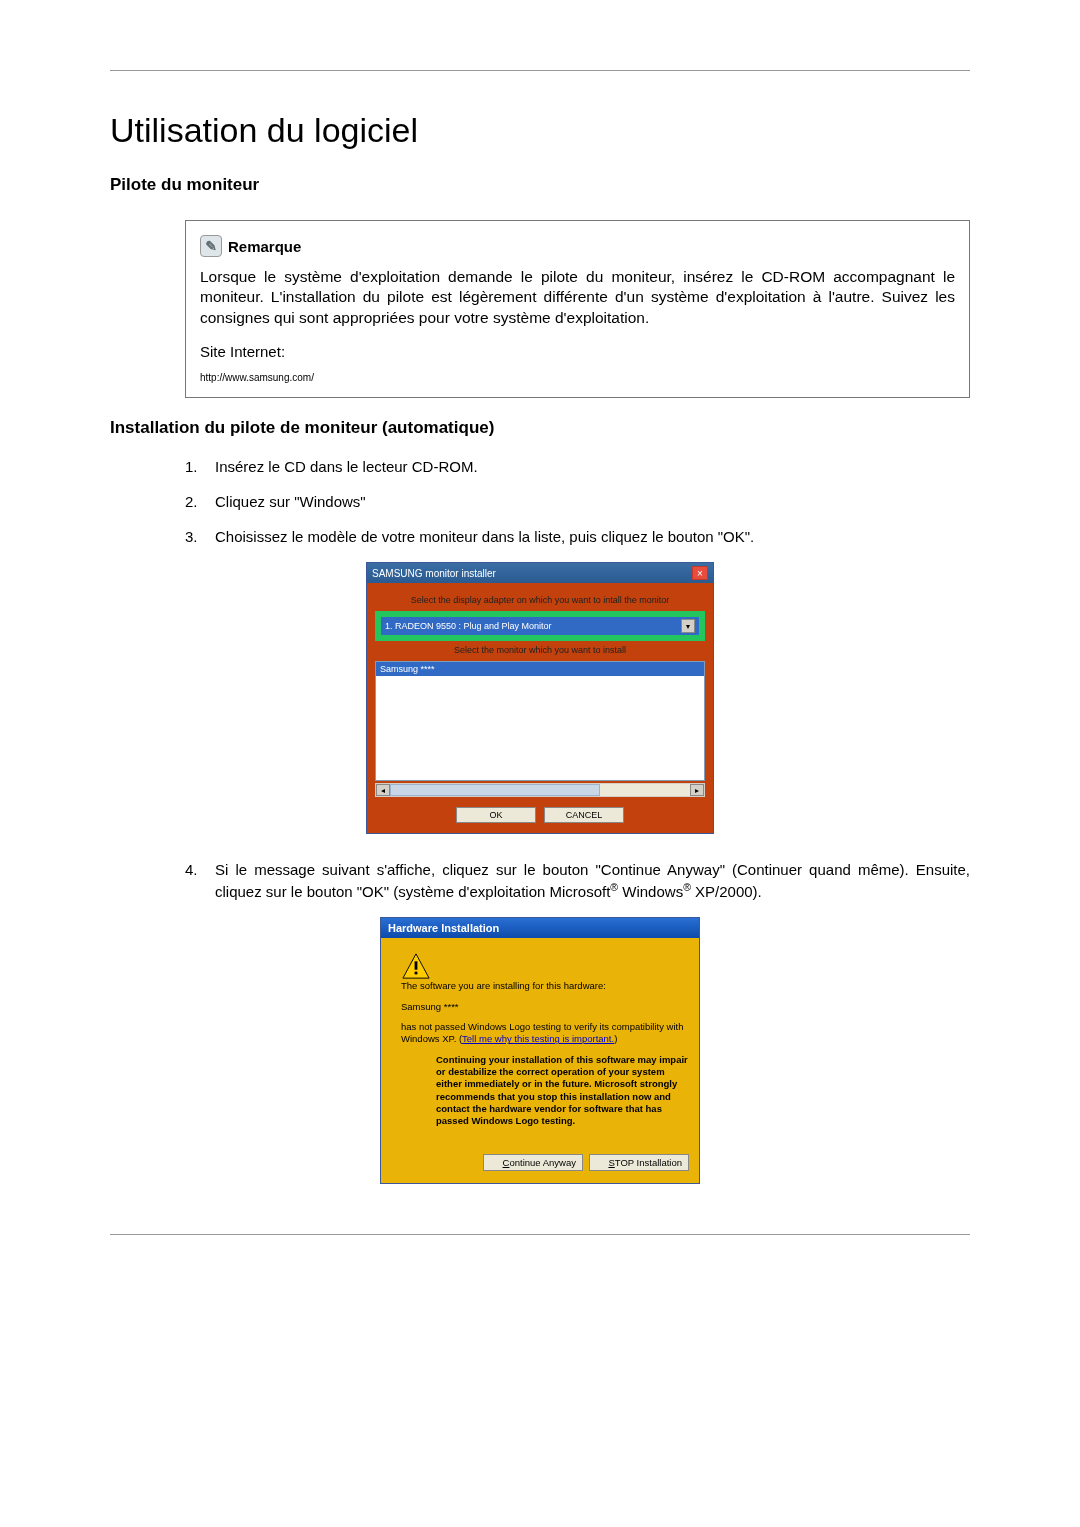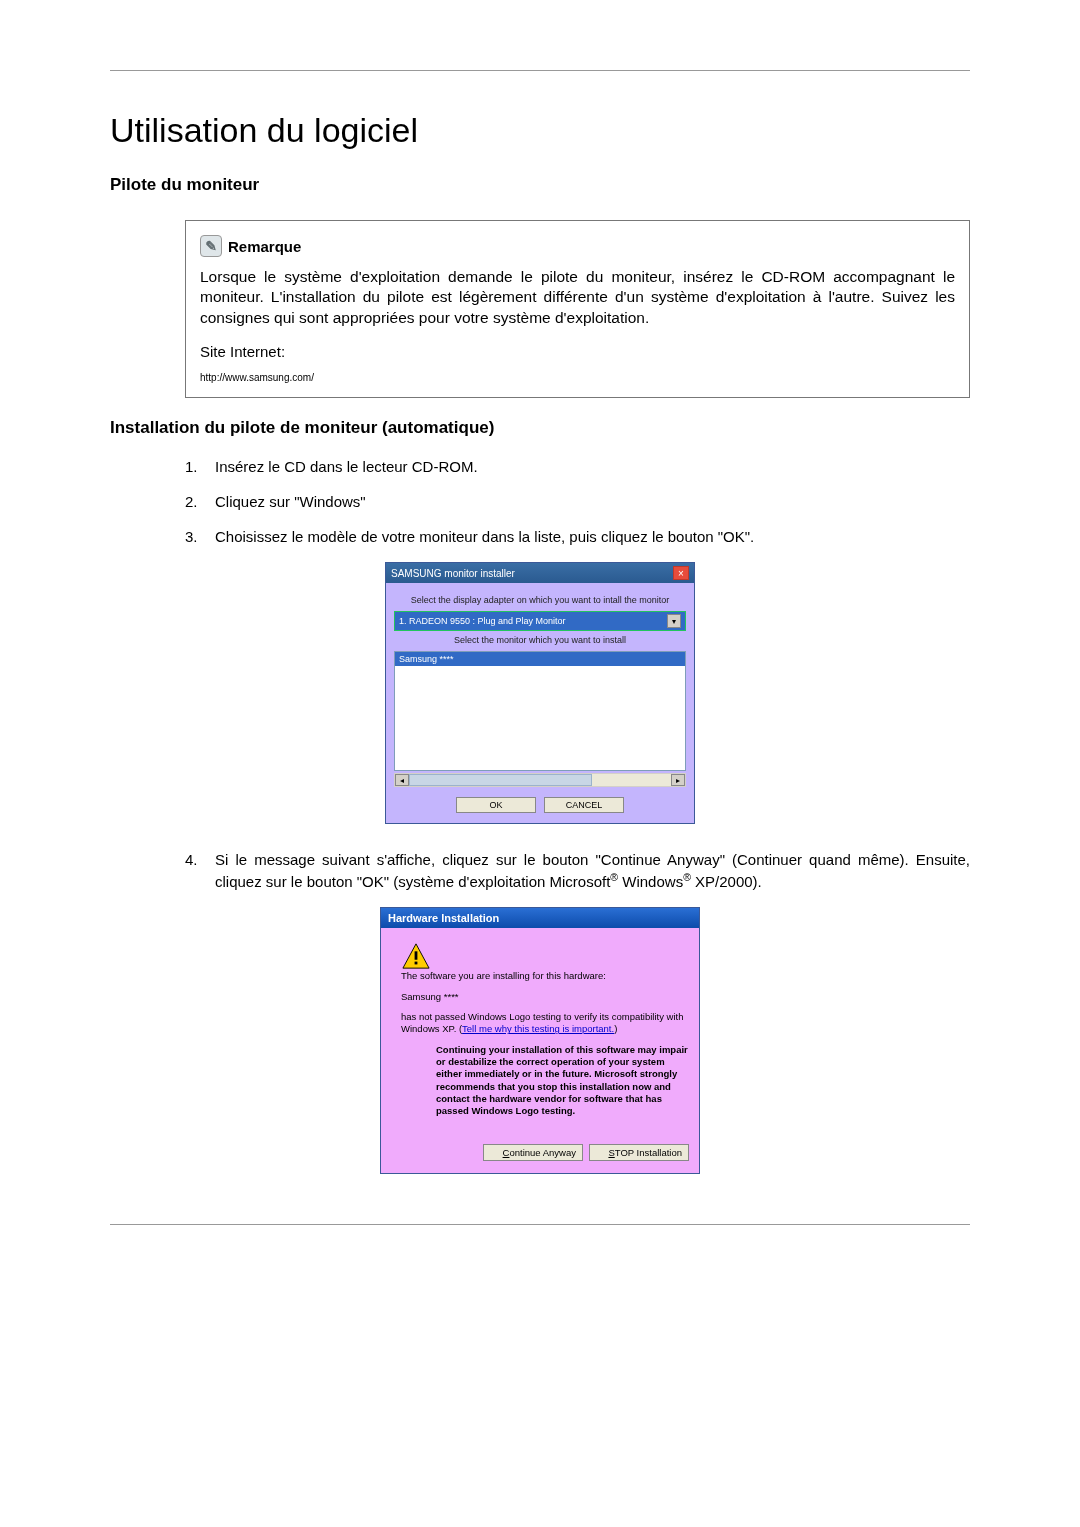--- a/index.html
+++ b/index.html
@@ -100,24 +100,24 @@
       padding-right: 10px;
     }
     .list-content {
       flex: 1;
     }
     .sup {
       font-size: 0.7em;
       vertical-align: super;
     }
     .installer-dialog {
-      width: 310px;
+      width: 348px;
       margin: 15px auto 25px auto;
       border: 1px solid #3b5998;
-      background: #c4b5fd;
+      background: #c2410c;
       font-size: 10px;
       font-family: Tahoma, sans-serif;
     }
     .installer-titlebar {
       background: linear-gradient(to bottom, #3a6ea5 0%, #2a5a90 100%);
       color: #fff;
       padding: 3px 5px;
       display: flex;
       justify-content: space-between;
       align-items: center;
@@ -142,21 +142,21 @@
       text-align: center;
       margin: 4px 0 6px 0;
       color: #222;
     }
     .installer-select {
       width: 100%;
       background: #316ac5;
       color: #fff;
       font-size: 9px;
       padding: 2px 4px;
-      border: 1px solid #22c55e;
+      border: 6px solid #22c55e;
       display: flex;
       justify-content: space-between;
       align-items: center;
       margin-bottom: 0;
     }
     .dropdown-arrow {
       width: 14px;
       height: 14px;
       background: #d4d0c8;
       border: 1px solid #888;
@@ -222,21 +222,21 @@
       padding: 2px 6px;
       font-size: 9px;
       background: #ece9d8;
       border: 1px solid #888;
       text-align: center;
     }
     .hw-dialog {
       width: 320px;
       margin: 15px auto 25px auto;
       border: 1px solid #3b5998;
-      background: #f0abfc;
+      background: #eab308;
       font-family: Tahoma, sans-serif;
     }
     .hw-titlebar {
       background: linear-gradient(to bottom, #2a6fd4 0%, #0d4bab 100%);
       color: #fff;
       padding: 4px 7px;
       font-size: 11px;
       font-weight: bold;
     }
     .hw-body {

